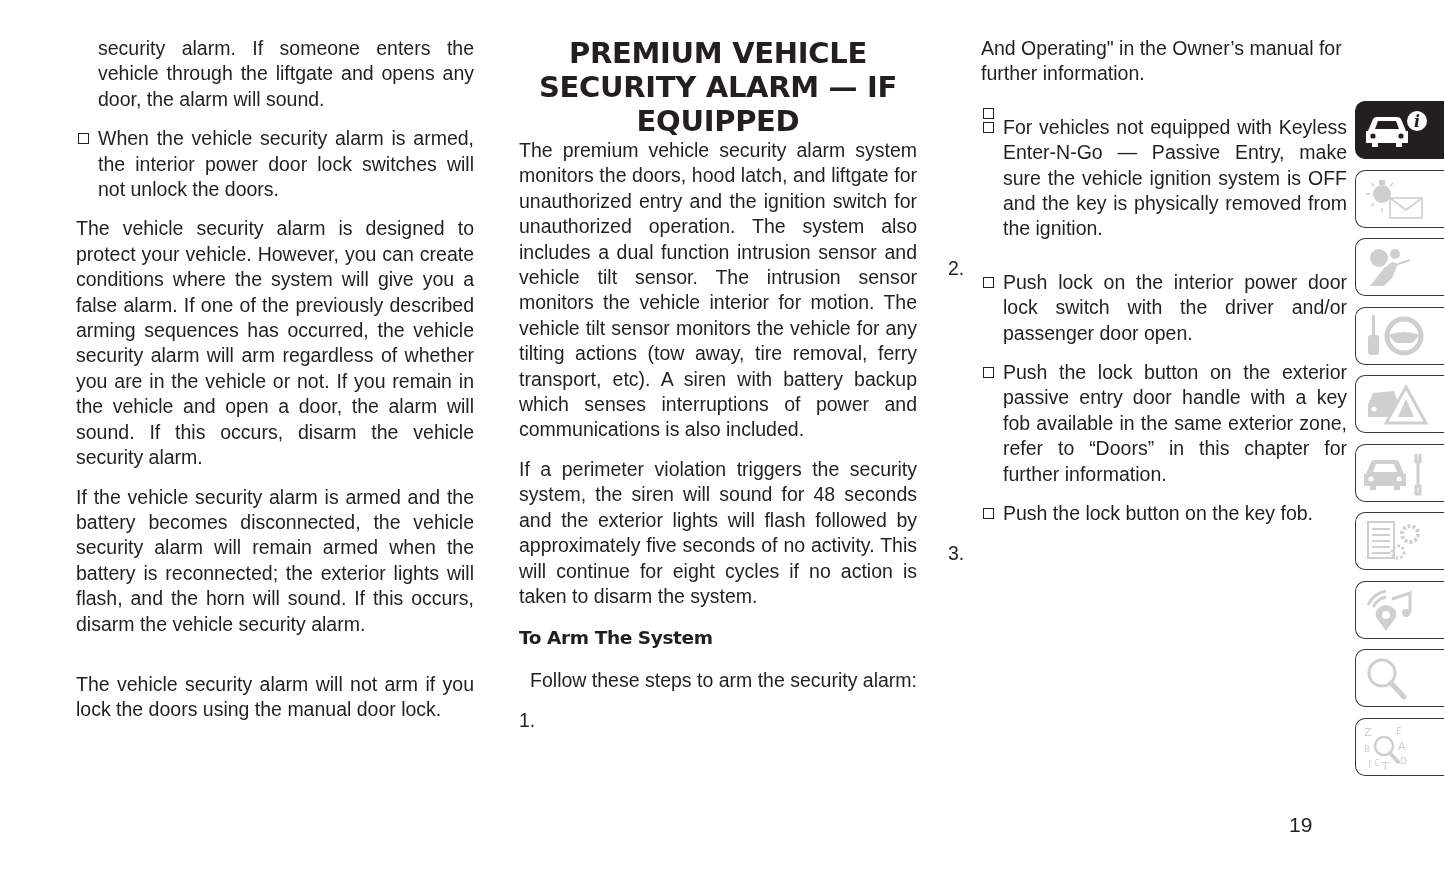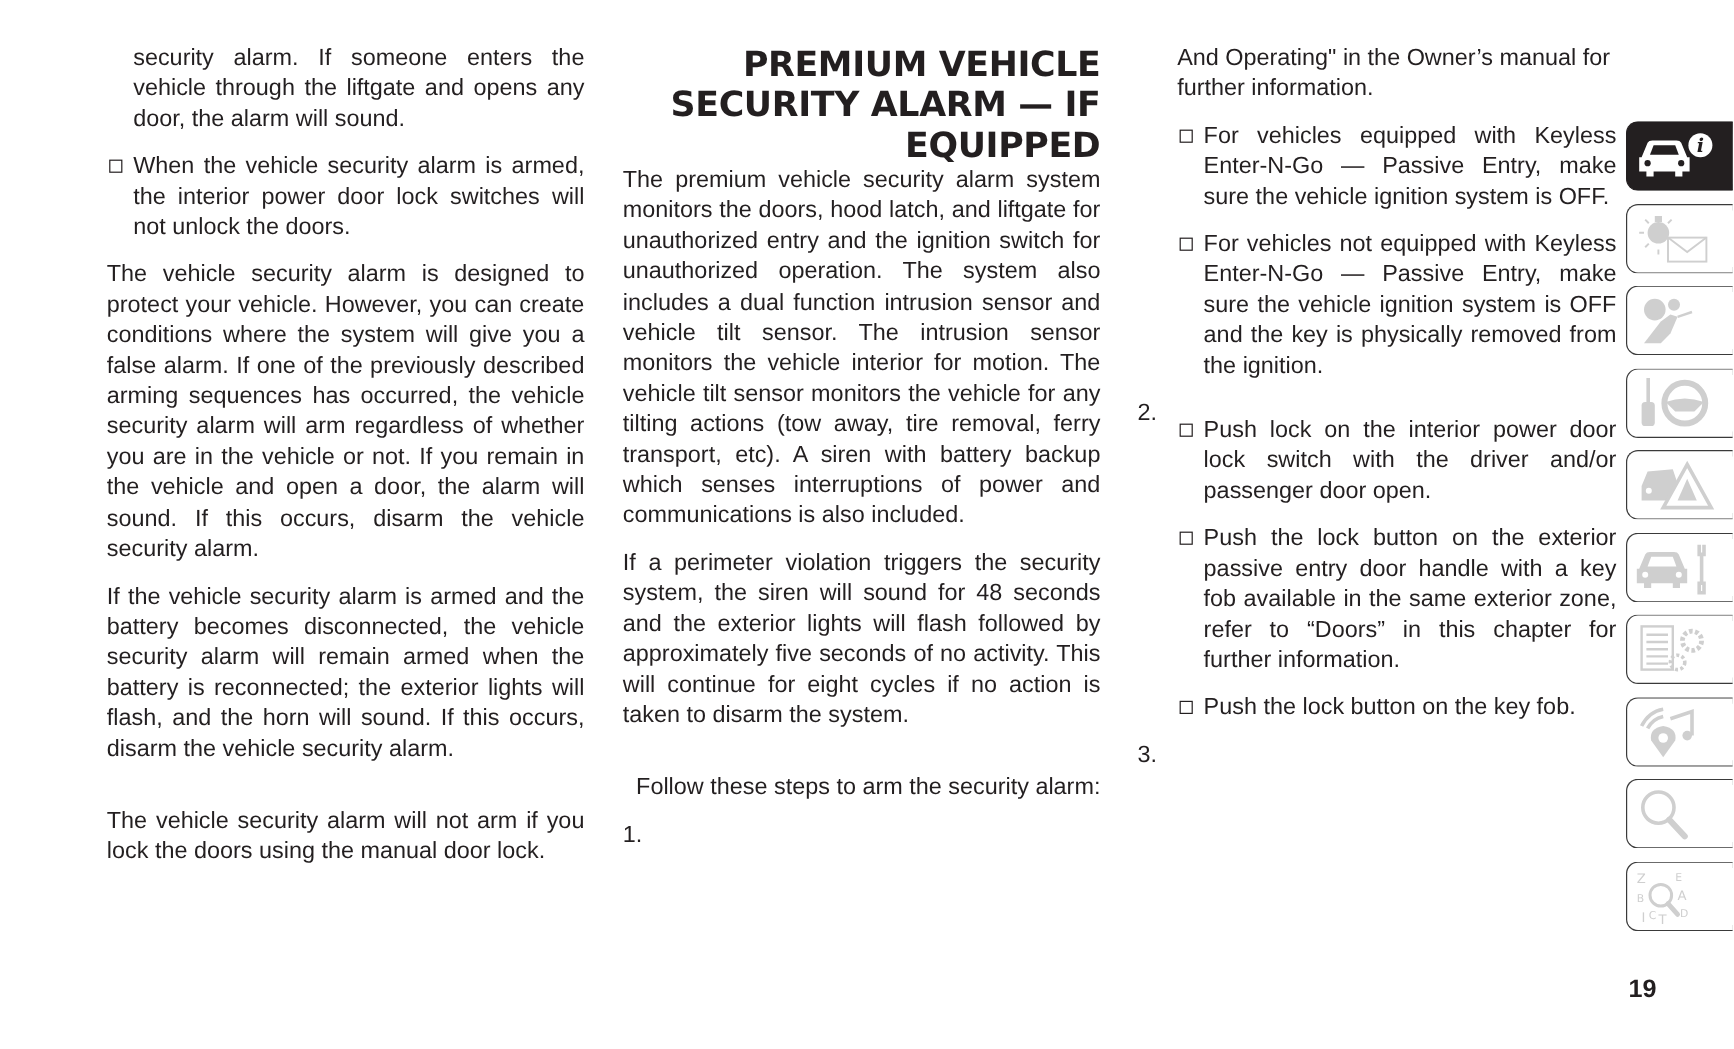--- a/index.html
+++ b/index.html
@@ -1,71 +1,72 @@
 <!DOCTYPE html>
 <html><head>
 <meta charset="utf-8">
 <style>
   html, body { margin:0; padding:0; background:#ffffff; }
   body { width:1445px; height:874px; position:relative; overflow:hidden; color:#231f20;
          font-family:"Liberation Sans", "DejaVu Sans", sans-serif; }
   .col { position:absolute; top:36px; font-size:19.5px; line-height:25.4px; }
   .col p { margin:0; text-align:justify; }
-  #col1 { left:89px; width:398px; }
+  #col1 { left:76px; width:398px; }
   #col2 { left:519px; width:398px; }
   #col3 { left:948px; width:399px; }
   .gap { height:14px; }
   .bullet { position:relative; padding-left:22px; text-align:justify; }
   .bullet .box { position:absolute; left:2px; top:7px; width:11px; height:11px; border:1.6px solid #231f20; box-sizing:border-box; }
   .cont { padding-left:22px; }
   .num { position:relative; padding-left:33px; }
   .num .n { position:absolute; left:0; top:0; }
   .sub { padding-left:33px; }
   .h1 { font-family:"DejaVu Sans", sans-serif; font-weight:bold; font-size:29px; line-height:34px; letter-spacing:-0.3px; margin:0 0 26px 0; }
   .h2 { font-family:"DejaVu Sans", sans-serif; font-weight:bold; font-size:18.5px; line-height:24px; letter-spacing:-0.4px; margin:0; }
   .tabs { position:absolute; right:0; top:101px; width:90px; }
   .tab { position:relative; width:89px; height:58px; margin-bottom:10.5px; border:1.5px solid #3a3a3a; border-right:none;
          border-radius:10px 0 0 10px; box-sizing:border-box; background:#fff; display:flex; align-items:center; padding-left:6px; }
   .tab.active { background:#231f20; border-color:#231f20; }
   .tab svg { width:68px; height:46px; }
-  .page-num { position:absolute; left:1357px; top:813px; font-size:21px; font-weight:bold; font-family:"Liberation Sans", sans-serif; }
+  .page-num { position:absolute; left:1289px; top:813px; font-size:21px; font-weight:normal; font-family:"Liberation Sans", sans-serif; }
 </style>
 </head>
 <body>
 
 <div class="col" id="col1">
   <p class="cont">security alarm. If someone enters the vehicle through the liftgate and opens any door, the alarm will sound.</p>
   <div class="gap"></div>
   <p class="bullet"><span class="box"></span><span>When the vehicle security alarm is armed, the interior power door lock switches will not unlock the doors.</span></p>
   <div class="gap"></div>
   <p>The vehicle security alarm is designed to protect your vehicle. However, you can create conditions where the system will give you a false alarm. If one of the previously described arming sequences has occurred, the vehicle security alarm will arm regardless of whether you are in the vehicle or not. If you remain in the vehicle and open a door, the alarm will sound. If this occurs, disarm the vehicle security alarm.</p>
   <div class="gap"></div>
   <p>If the vehicle security alarm is armed and the battery becomes disconnected, the vehicle security alarm will remain armed when the battery is reconnected; the exterior lights will flash, and the horn will sound. If this occurs, disarm the vehicle security alarm.</p>
   <div class="gap" style="height:17px"></div>
   <div class="gap" style="height:18px"></div>
   <p>The vehicle security alarm will not arm if you lock the doors using the manual door lock.</p>
 </div>
 
 <div class="col" id="col2">
-  <p class="h1" style="text-align:right">PREMIUM VEHICLE SECURITY ALARM — IF EQUIPPED</p>
+  <p class="h1" style="text-align:center">PREMIUM VEHICLE SECURITY ALARM — IF EQUIPPED</p>
   <p>The premium vehicle security alarm system monitors the doors, hood latch, and liftgate for unauthorized entry and the ignition switch for unauthorized operation. The system also includes a dual function intrusion sensor and vehicle tilt sensor. The intrusion sensor monitors the vehicle interior for motion. The vehicle tilt sensor monitors the vehicle for any tilting actions (tow away, tire removal, ferry transport, etc). A siren with battery backup which senses interruptions of power and communications is also included.</p>
   <div class="gap"></div>
   <p>If a perimeter violation triggers the security system, the siren will sound for 48 seconds and the exterior lights will flash followed by approximately five seconds of no activity. This will continue for eight cycles if no action is taken to disarm the system.</p>
   <div class="gap" style="height:17px"></div>
+  <p class="h2">To Arm The System</p>
   <div class="gap" style="height:18px"></div>
   <p style="text-align:right">Follow these steps to arm the security alarm:</p>
   <div class="gap"></div>
   <p class="num"><span class="n">1.</span></p>
 </div>
 
 <div class="col" id="col3">
   <p class="sub" style="text-align:left">And Operating" in the Owner’s manual for further information.</p>
   <div class="gap"></div>
   <div class="sub">
-    <p class="bullet"><span class="box"></span><span>For vehicles equipped with Keyless Enter-N-Go — Passive Entry, make sure the vehicle ignition system is OFF.</span></p>
+    <p class="bullet"><span class="box"></span></p>
     <div class="gap"></div>
     <p class="bullet"><span class="box"></span><span>For vehicles not equipped with Keyless Enter-N-Go — Passive Entry, make sure the vehicle ignition system is OFF and the key is physically removed from the ignition.</span></p>
   </div>
   <div class="gap"></div>
   <p class="num"><span class="n">2.</span></p>
   <div class="gap"></div>
   <div class="sub">
     <p class="bullet"><span class="box"></span><span>Push lock on the interior power door lock switch with the driver and/or passenger door open.</span></p>
     <div class="gap"></div>
     <p class="bullet"><span class="box"></span><span>Push the lock button on the exterior passive entry door handle with a key fob available in the same exterior zone, refer to “Doors” in this chapter for further information.</span></p>

